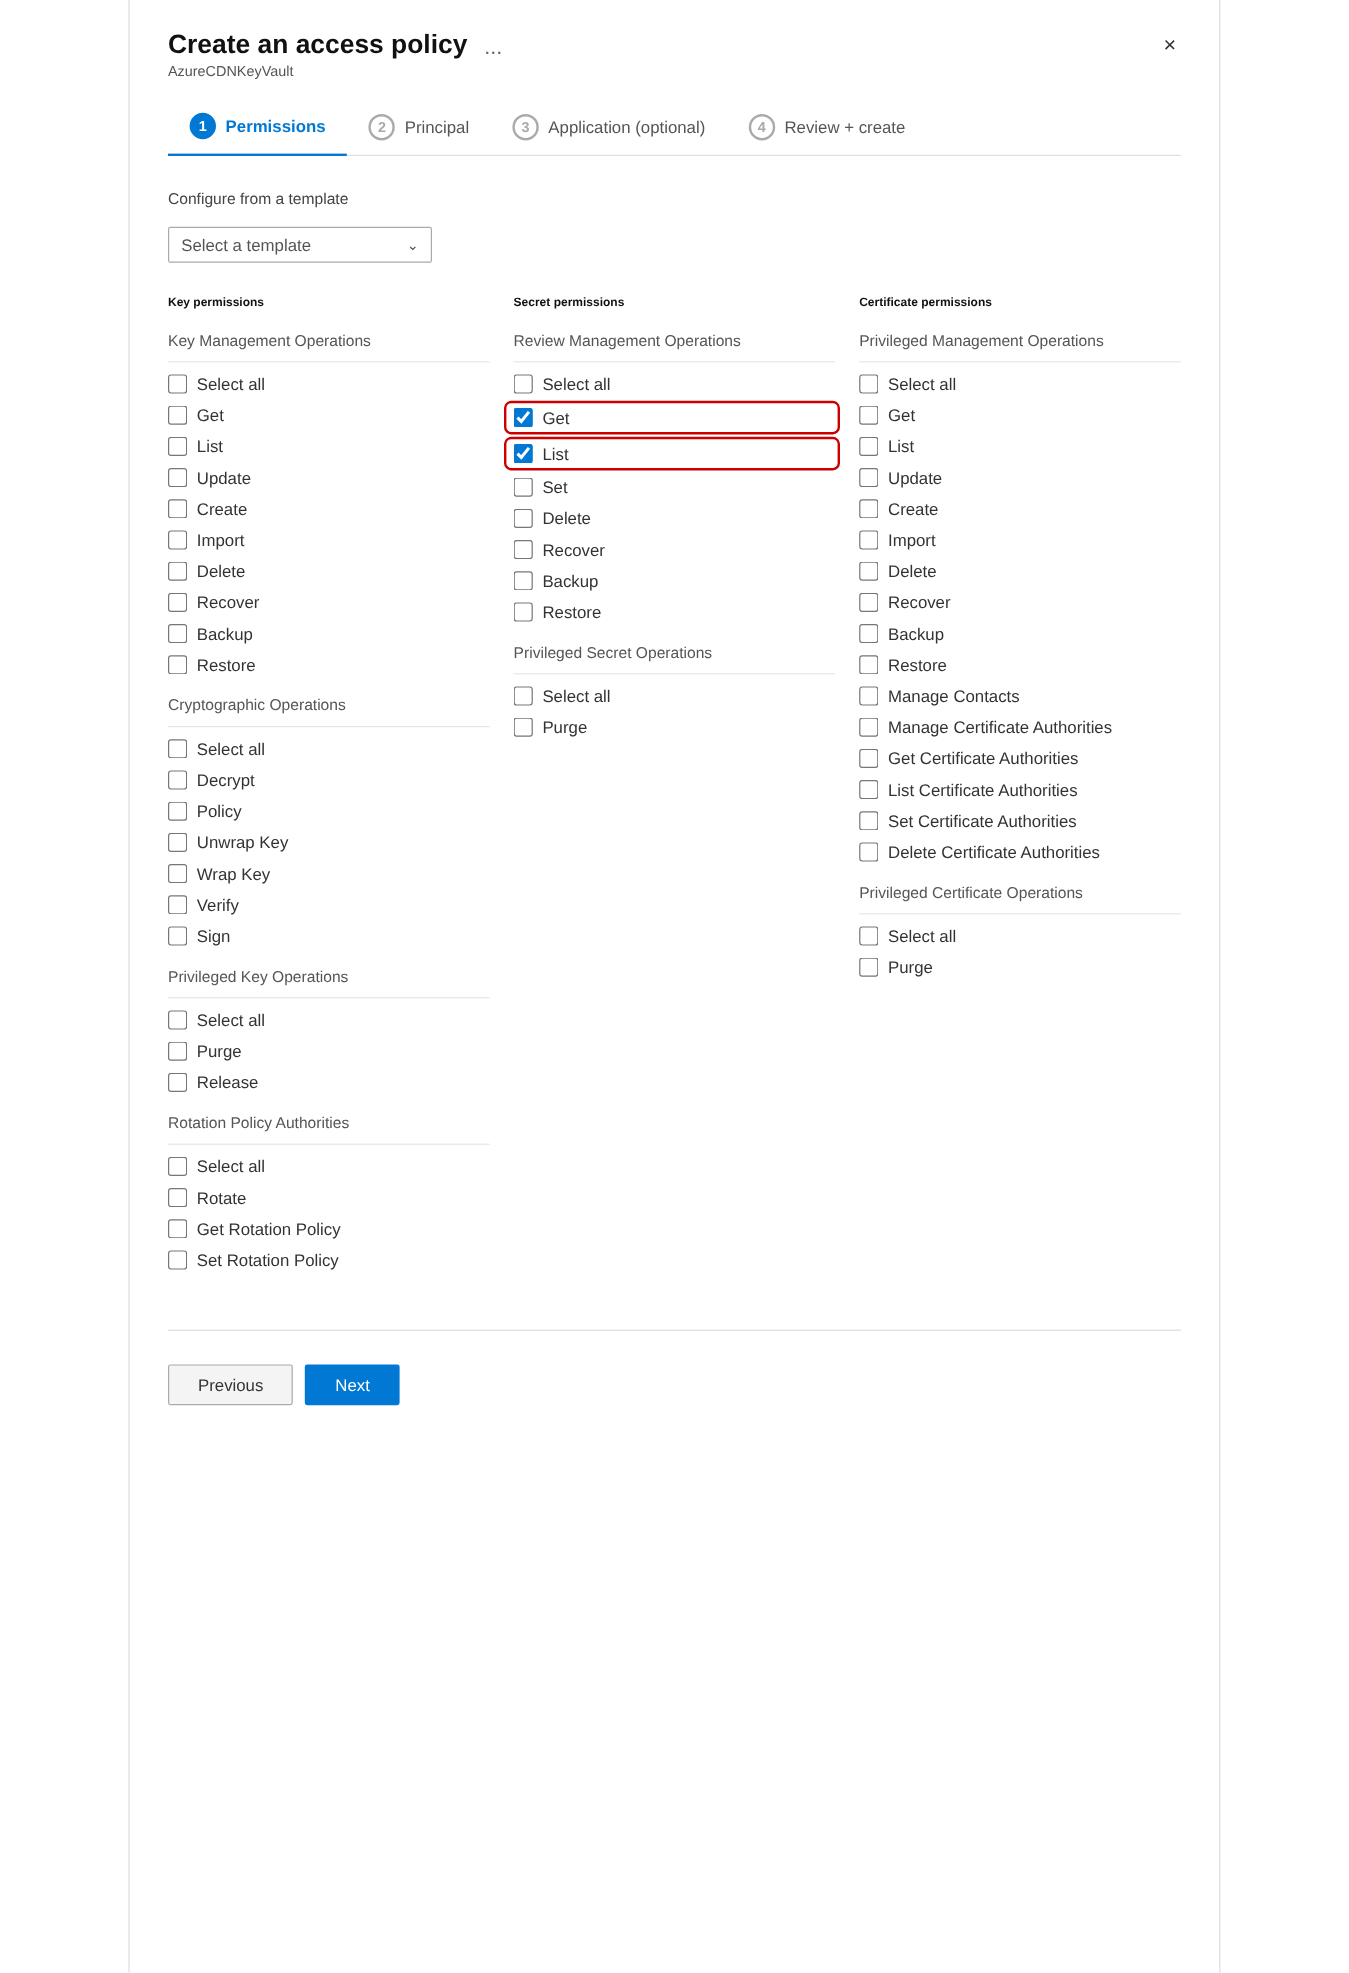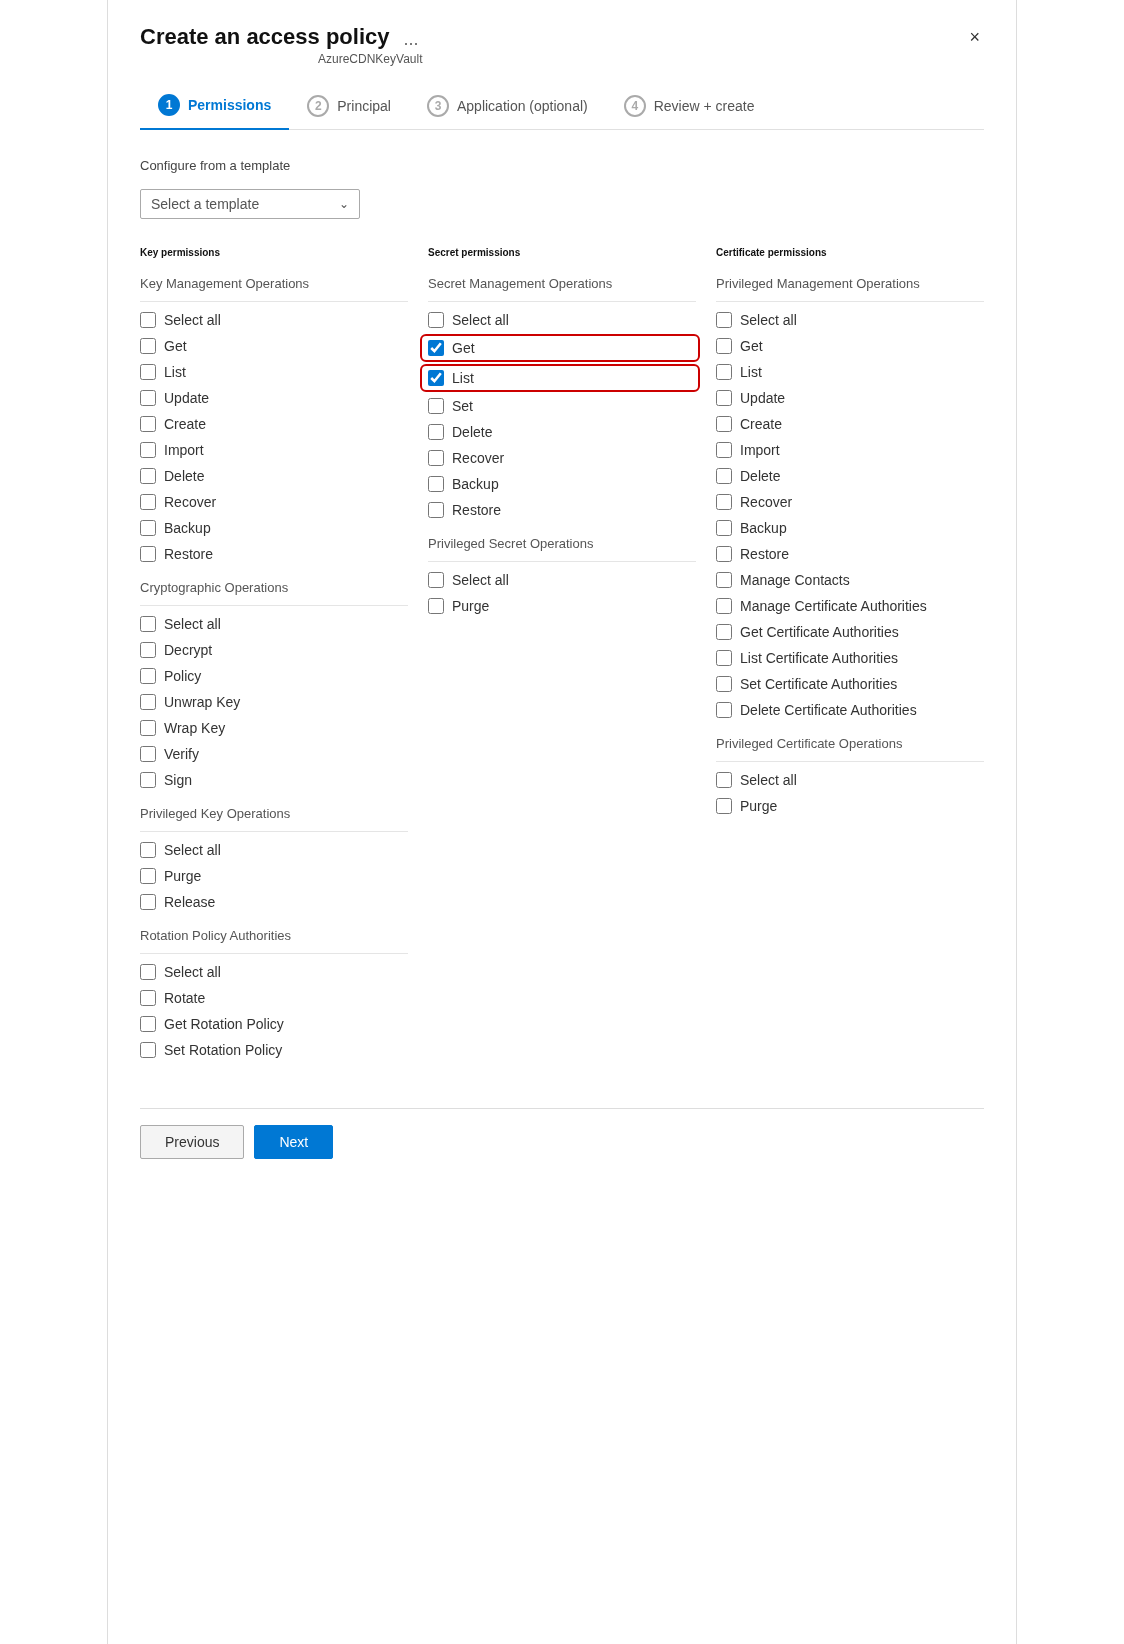--- a/index.html
+++ b/index.html
@@ -30,21 +30,20 @@
     }
     .dialog-title {
       font-size: 22px;
       font-weight: 600;
       color: #111;
     }
     .dialog-subtitle {
       font-size: 12px;
       color: #555;
       margin-top: 2px;
-      text-align: right;
     }
     .ellipsis-btn {
       font-size: 18px;
       color: #666;
       cursor: pointer;
       margin-top: 4px;
       background: none;
       border: none;
       padding: 0 4px;
     }
@@ -169,21 +168,21 @@
     }
     .perm-group {
       margin-bottom: 18px;
     }
     
     .footer {
       position: sticky;
       bottom: 0;
       background: #fff;
       border-top: 1px solid #ddd;
-      padding: 16px 0;
+      padding: 28px 0;
       display: flex;
       gap: 10px;
       margin-top: 32px;
     }
     .btn {
       padding: 8px 24px;
       border-radius: 2px;
       font-size: 14px;
       cursor: pointer;
       border: 1px solid #aaa;
@@ -358,21 +357,21 @@
           <input type="checkbox" style="">
           <label>Set Rotation Policy</label>
         </div>
       </div>
     </div>
 
     <div class="perm-col">
       <div class="perm-col-title">Secret permissions</div>
 
       <div class="perm-group">
-        <div class="perm-section-title">Secret Management Operations</div>
+        <div class="perm-section-title">Review Management Operations</div>
         <hr class="perm-divider">
         <div class="checkbox-row">
           <input type="checkbox" style="">
           <label>Select all</label>
         </div>
         <div class="checkbox-row checked-highlight">
           <input type="checkbox" checked="" style="">
           <label>Get</label>
         </div>
         <div class="checkbox-row checked-highlight">

